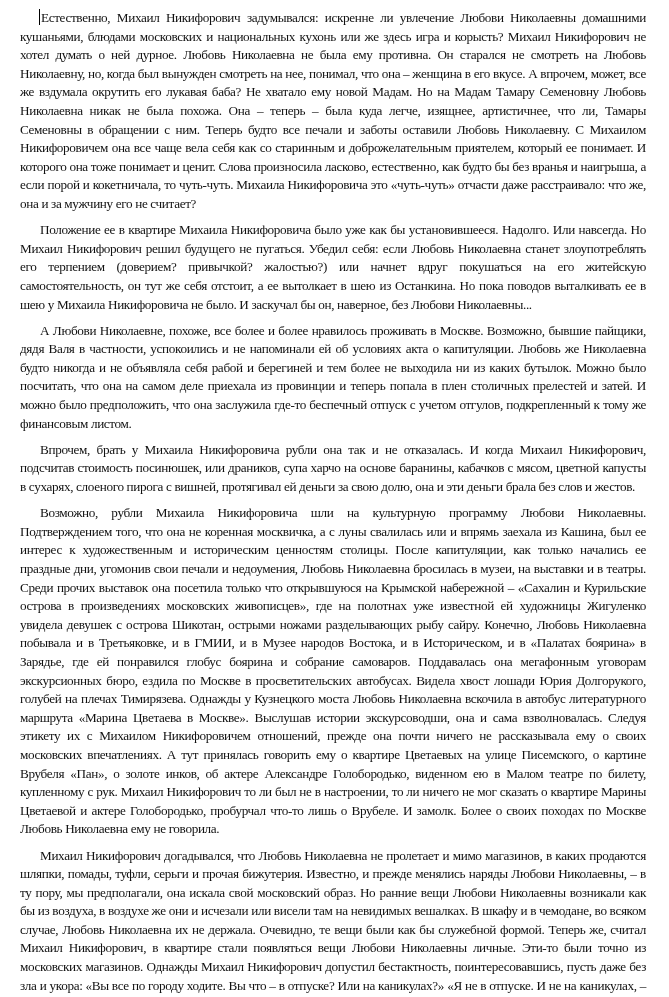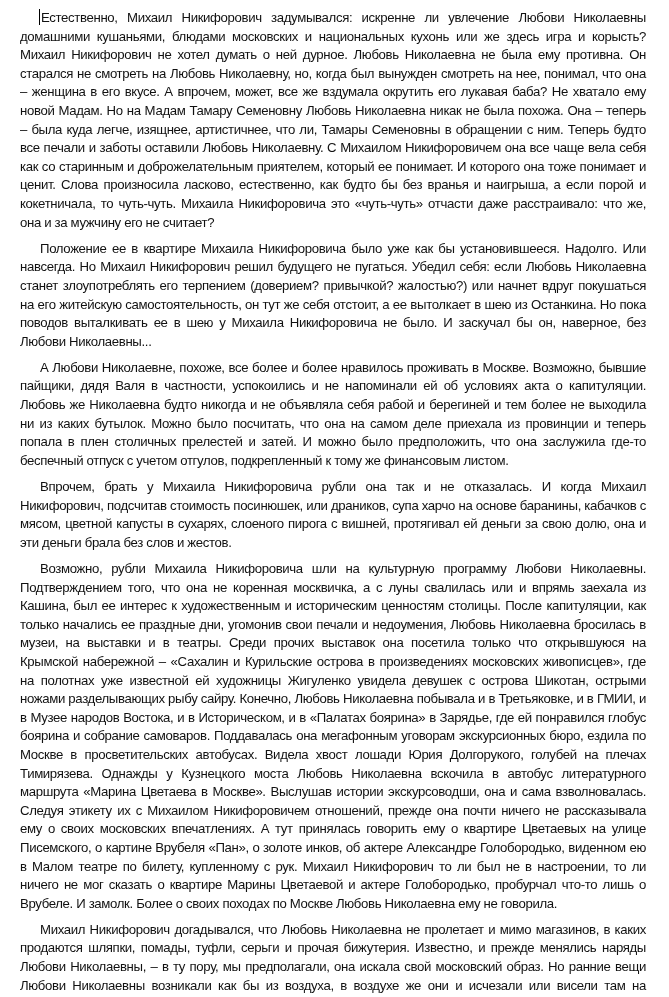--- a/index.html
+++ b/index.html
@@ -23,20 +23,21 @@
       font-size: 13.2px;
       line-height: 18.6px;
       letter-spacing: -0.35px;
       text-align: justify;
     }
     .para {
       margin: 0 0 7.6px 0;
       text-indent: 20px;
       text-align: justify;
       position: relative;
+      font-family: Liberation Serif, serif;
     }
     .cursor {
       display: inline-block;
       width: 1px;
       height: 16px;
       background: #000;
       vertical-align: -3px;
       margin-right: 1px;
       margin-left: -1px;
     }

